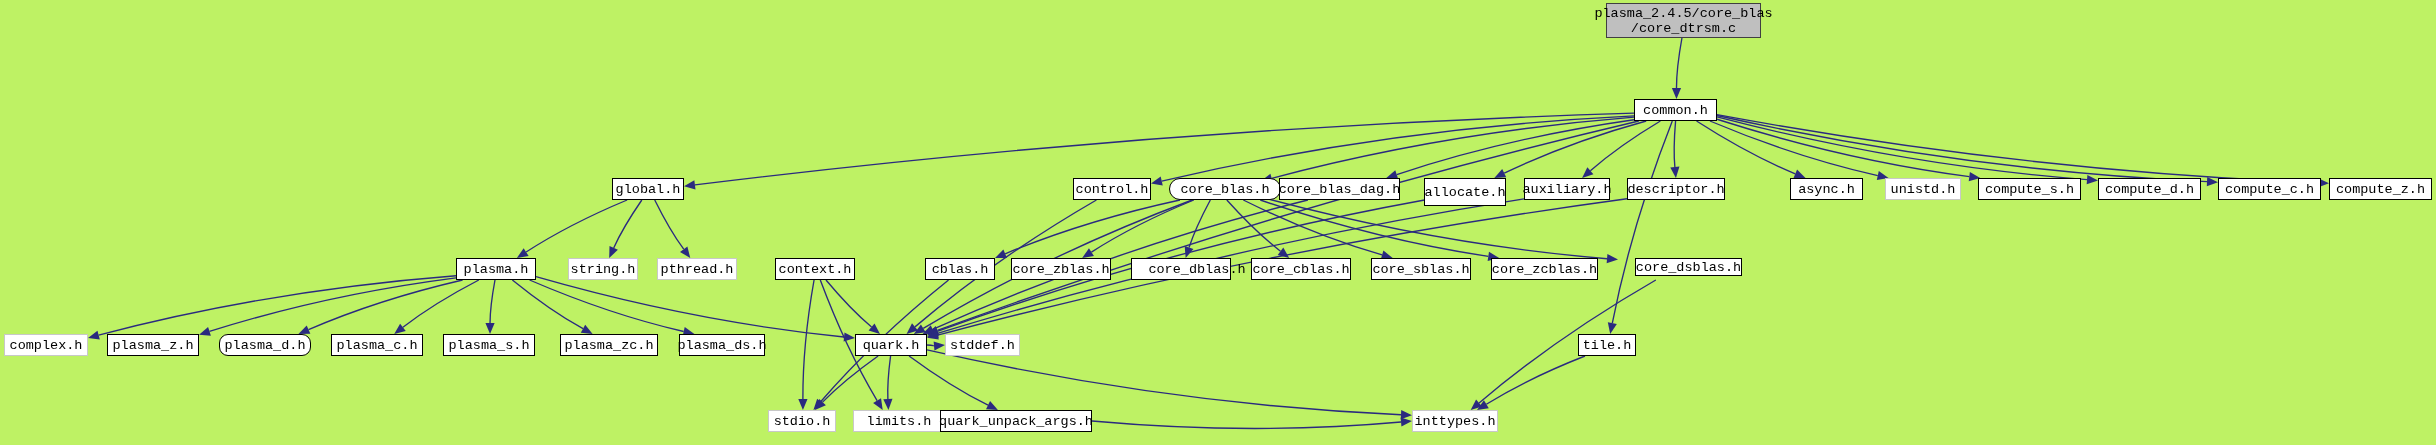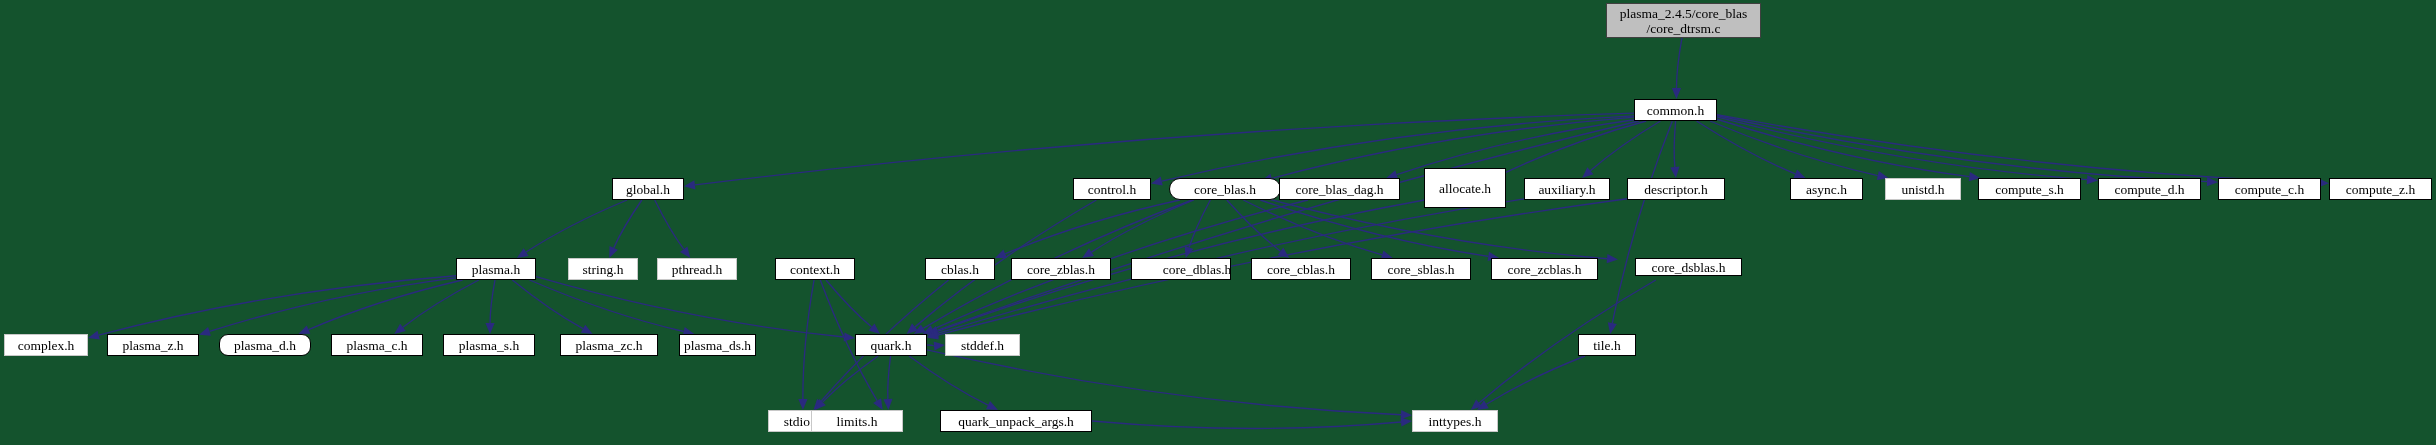--- a/index.html
+++ b/index.html
@@ -4,22 +4,22 @@
 <style>
   html, body {
     margin: 0;
     padding: 0;
     background: #ffffff;
   }
   #graph {
     position: relative;
     width: 2436px;
     height: 445px;
-    background: #14532d;
-    font-family: Liberation Serif, serif;
+    background: #bef264;
+    font-family: Liberation Mono, monospace;
     overflow: hidden;
   }
   #edges {
     position: absolute;
     left: 0; top: 0;
     width: 2436px;
     height: 445px;
     pointer-events: none;
   }
   .node {
@@ -157,21 +157,21 @@
       <polygon points="1412,421 1401.4566145904057,426.56749711313364 1400.6319477550435,417.404532275776" fill="#2a2a7f"></polygon>
     </svg>
   <div id="nodes-layer">
       <div class="node root" style="left: 1606px; top: 3px; width: 155px; height: 35px;">plasma_2.4.5/core_blas
 /core_dtrsm.c</div>
       <div class="node" style="left: 1634px; top: 99px; width: 83px; height: 22px;">common.h</div>
       <div class="node" style="left: 612px; top: 178px; width: 72px; height: 22px;">global.h</div>
       <div class="node" style="left: 1073px; top: 178px; width: 78px; height: 22px;">control.h</div>
       <div class="node" style="left: 1169px; top: 178px; width: 112px; height: 22px; border-radius: 11px;">core_blas.h</div>
       <div class="node" style="left: 1279px; top: 178px; width: 121px; height: 22px;">core_blas_dag.h</div>
-      <div class="node" style="left: 1424px; top: 168px; width: 82px; height: 40px;">allocate.h</div>
+      <div class="node" style="left: 1424px; top: 178px; width: 82px; height: 28px;">allocate.h</div>
       <div class="node" style="left: 1524px; top: 178px; width: 86px; height: 22px;">auxiliary.h</div>
       <div class="node" style="left: 1627px; top: 178px; width: 98px; height: 22px;">descriptor.h</div>
       <div class="node" style="left: 1790px; top: 178px; width: 73px; height: 22px;">async.h</div>
       <div class="node sys" style="left: 1885px; top: 178px; width: 76px; height: 22px;">unistd.h</div>
       <div class="node" style="left: 1978px; top: 178px; width: 103px; height: 22px;">compute_s.h</div>
       <div class="node" style="left: 2098px; top: 178px; width: 103px; height: 22px;">compute_d.h</div>
       <div class="node" style="left: 2218px; top: 178px; width: 103px; height: 22px;">compute_c.h</div>
       <div class="node" style="left: 2329px; top: 178px; width: 103px; height: 22px;">compute_z.h</div>
       <div class="node" style="left: 456px; top: 258px; width: 80px; height: 22px;">plasma.h</div>
       <div class="node sys" style="left: 568px; top: 258px; width: 70px; height: 22px;">string.h</div>
@@ -183,22 +183,22 @@
       <div class="node" style="left: 1251px; top: 258px; width: 100px; height: 22px;">core_cblas.h</div>
       <div class="node" style="left: 1371px; top: 258px; width: 100px; height: 22px;">core_sblas.h</div>
       <div class="node" style="left: 1491px; top: 258px; width: 107px; height: 22px;">core_zcblas.h</div>
       <div class="node" style="left: 1618px; top: 258px; width: 107px; height: 18px; margin-left: 17px;">core_dsblas.h</div>
       <div class="node sys" style="left: 4px; top: 334px; width: 84px; height: 22px;">complex.h</div>
       <div class="node" style="left: 107px; top: 334px; width: 92px; height: 22px;">plasma_z.h</div>
       <div class="node" style="left: 219px; top: 334px; width: 92px; height: 22px; border-radius: 9px;">plasma_d.h</div>
       <div class="node" style="left: 331px; top: 334px; width: 92px; height: 22px;">plasma_c.h</div>
       <div class="node" style="left: 443px; top: 334px; width: 92px; height: 22px;">plasma_s.h</div>
       <div class="node" style="left: 560px; top: 334px; width: 98px; height: 22px;">plasma_zc.h</div>
-      <div class="node" style="left: 679px; top: 334px; width: 77px; height: 22px;">plasma_ds.h</div>
+      <div class="node" style="left: 679px; top: 334px; width: 86px; height: 22px;">plasma_ds.h</div>
       <div class="node" style="left: 855px; top: 334px; width: 72px; height: 22px;">quark.h</div>
       <div class="node sys" style="left: 945px; top: 334px; width: 75px; height: 22px;">stddef.h</div>
       <div class="node" style="left: 1578px; top: 334px; width: 58px; height: 22px;">tile.h</div>
       <div class="node sys" style="left: 768px; top: 410px; width: 68px; height: 22px;">stdio.h</div>
-      <div class="node sys" style="left: 811px; top: 410px; width: 92px; height: 22px;">limits.h</div>
+      <div class="node sys" style="left: 853px; top: 410px; width: 92px; height: 22px;">limits.h</div>
       <div class="node" style="left: 940px; top: 410px; width: 152px; height: 22px;">quark_unpack_args.h</div>
       <div class="node sys" style="left: 1412px; top: 410px; width: 86px; height: 22px;">inttypes.h</div>
     </div>
 </div>
 
 </body></html>

